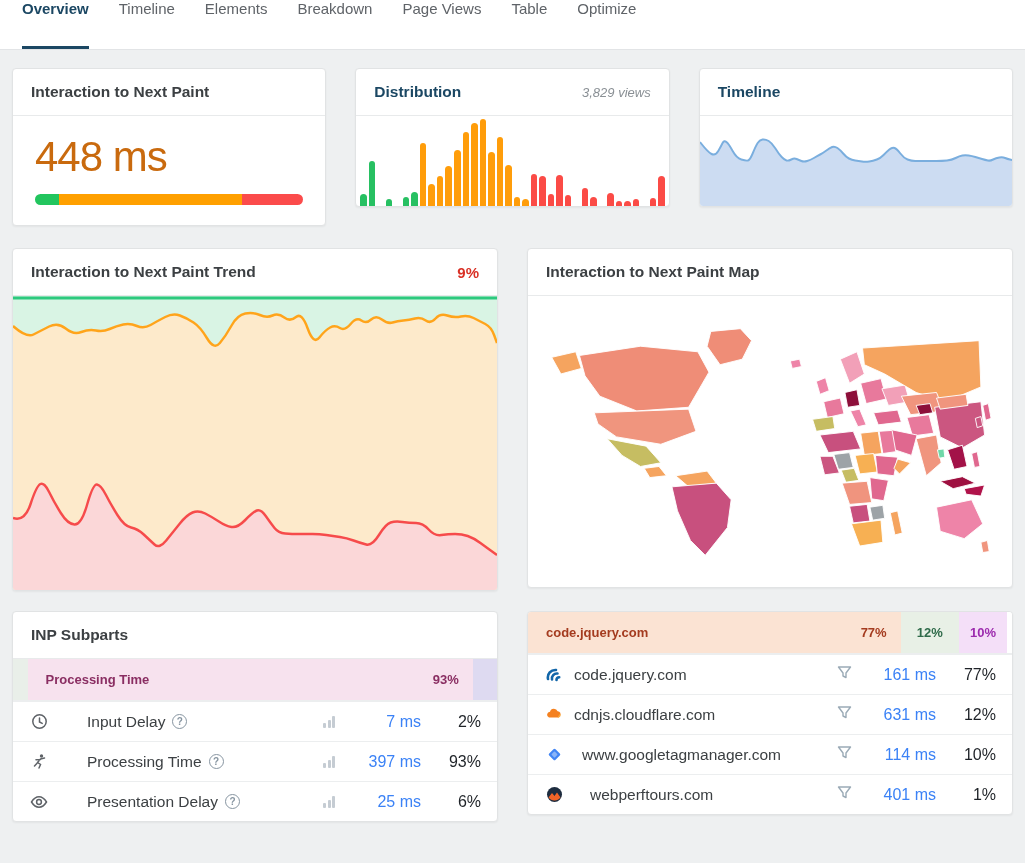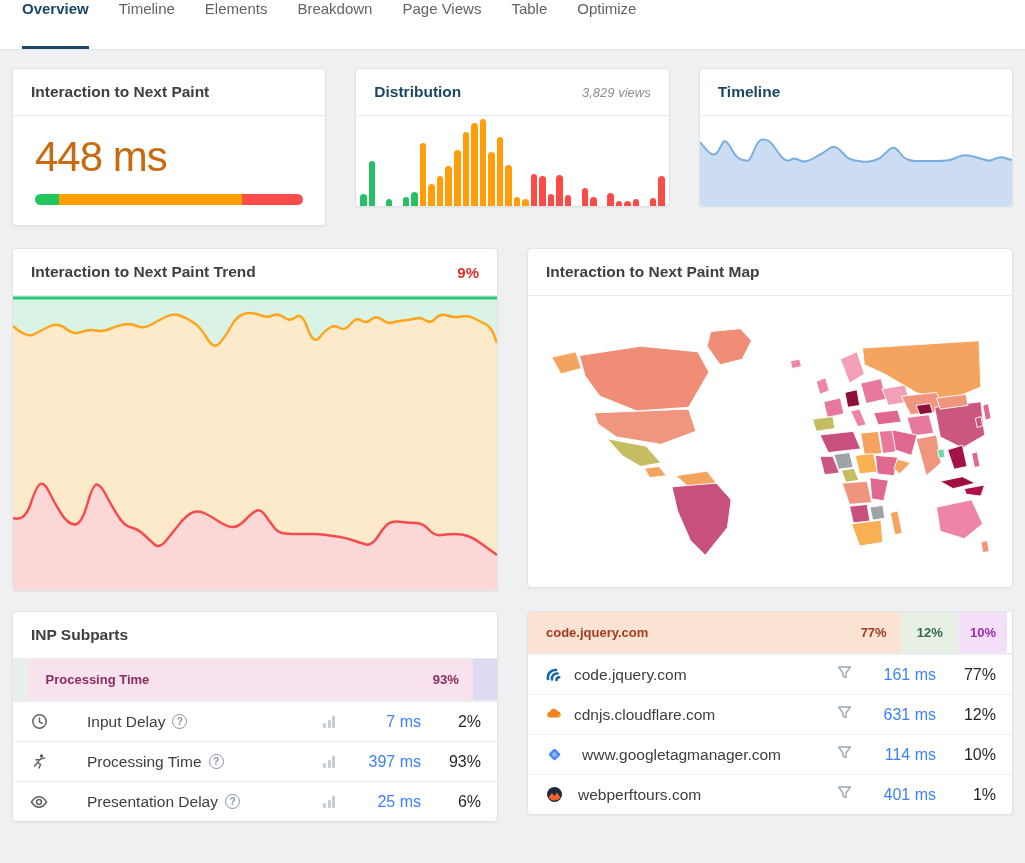--- a/index.html
+++ b/index.html
@@ -381,21 +381,21 @@
         <span class="pct">10%</span>
       </div>
 
       <div class="mrow">
         <span class="favicon" style="background:#fff">
           <svg width="17" height="17" viewBox="0 0 17 17">
               <circle cx="8.5" cy="8.5" r="7.5" fill="#1d2c3f"></circle>
               <path d="M2.5,11.5 L6,7 L8.5,10 L11,6.5 L14.5,11.5 A7.5,7.5 0 0 1 2.5,11.5 Z" fill="#f06428"></path>
             </svg>
         </span>
-        <span class="rlabel" style="margin-left:14px">webperftours.com</span>
+        <span class="rlabel" style="margin-left:26px">webperftours.com</span>
         <span class="spacer"></span>
         <span class="funnel">
           <svg width="15" height="15" viewBox="0 0 15 15" fill="none" stroke="#9aaab6" stroke-width="1.4" stroke-linejoin="round">
               <path d="M1.5,2 L13.5,2 L9,8 L9,12.5 L6,11 L6,8 Z"></path>
             </svg>
         </span>
         <span class="ms">401 ms</span>
         <span class="pct">1%</span>
       </div>
     </div>

